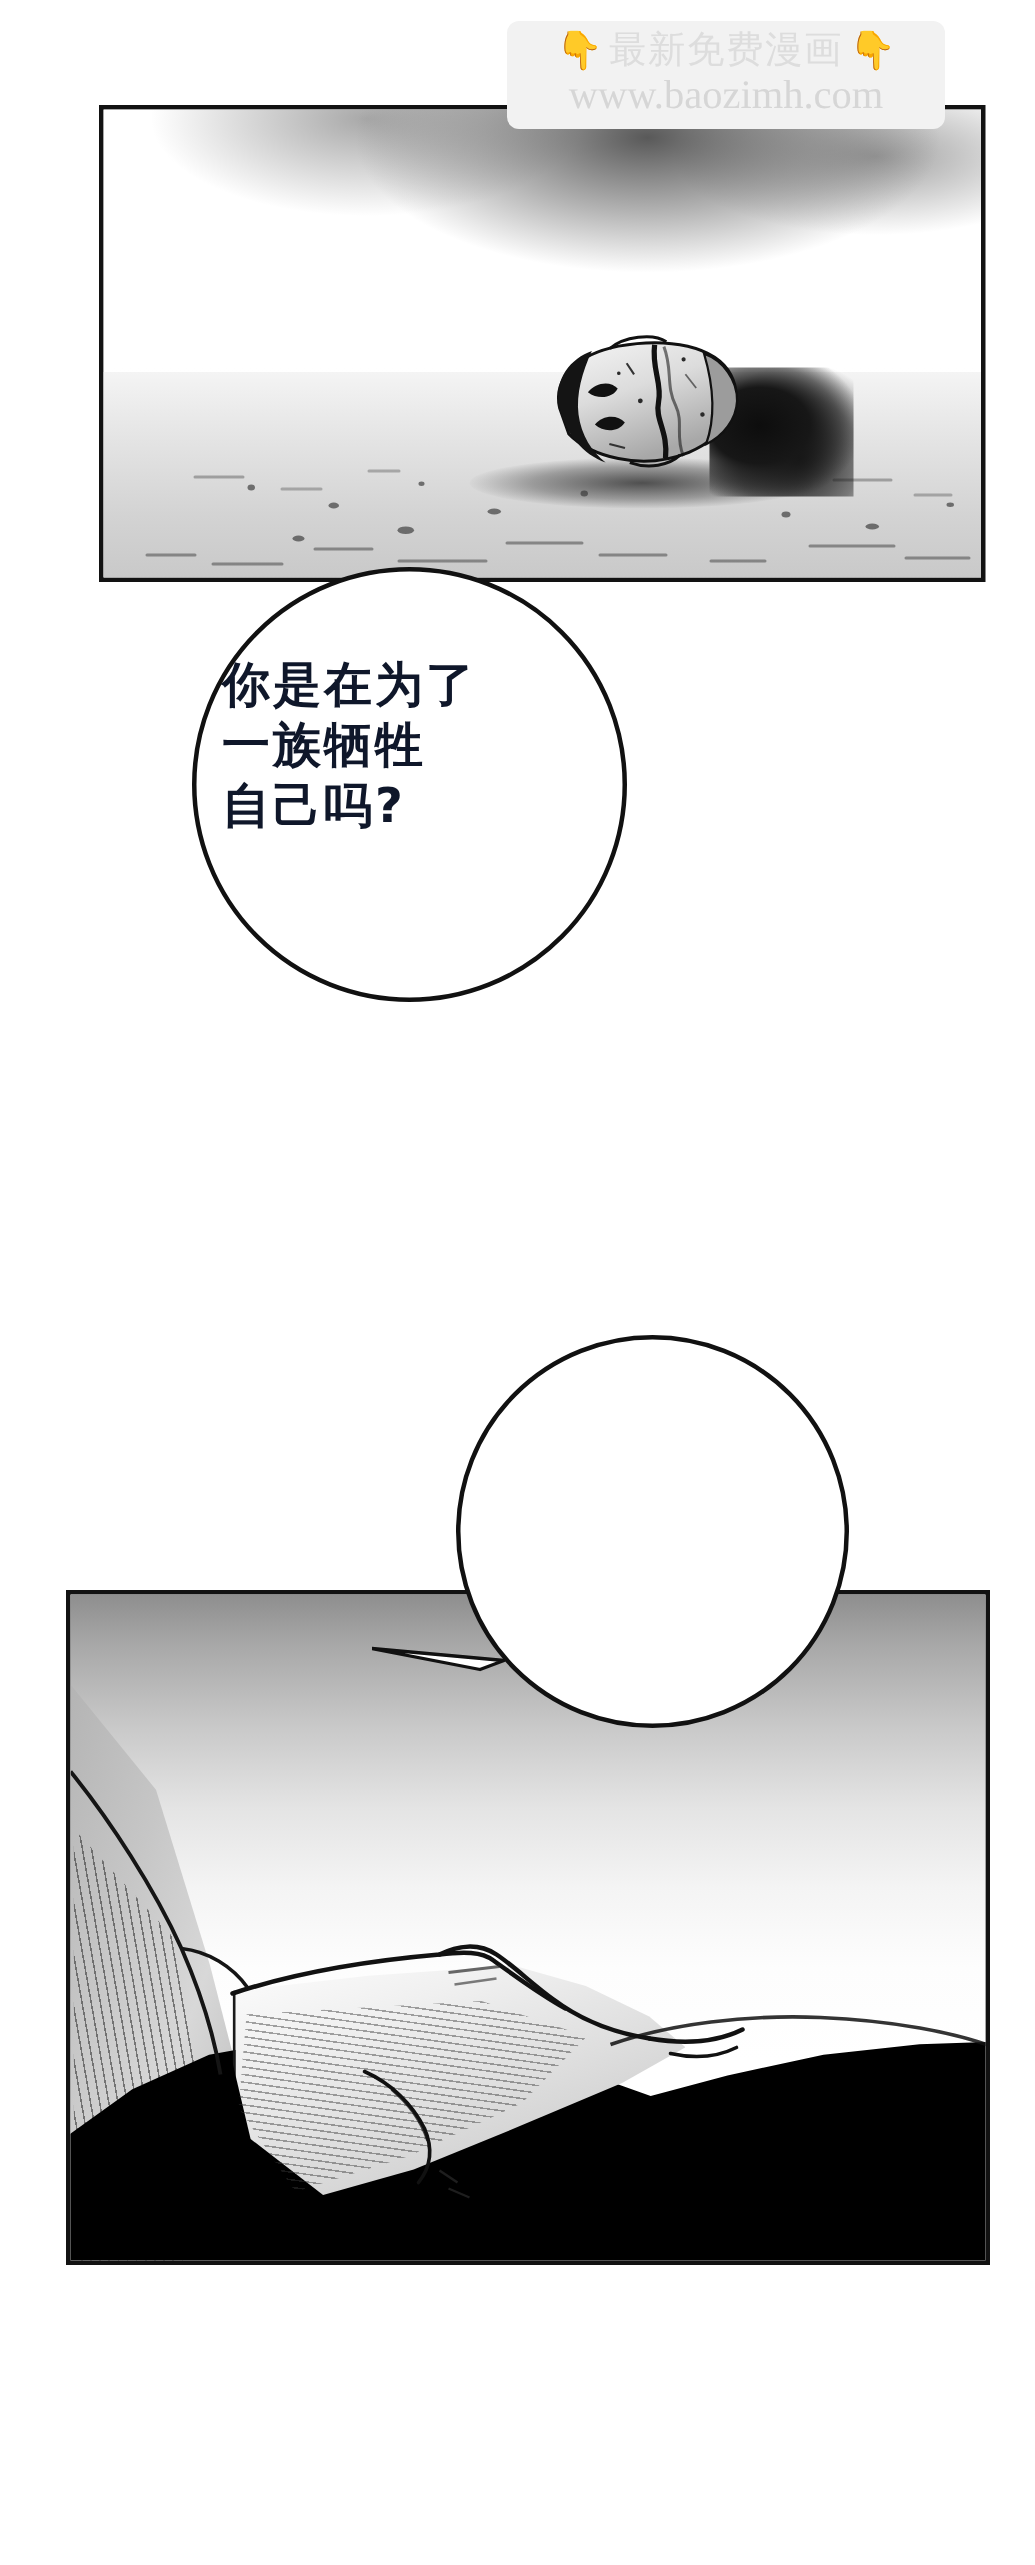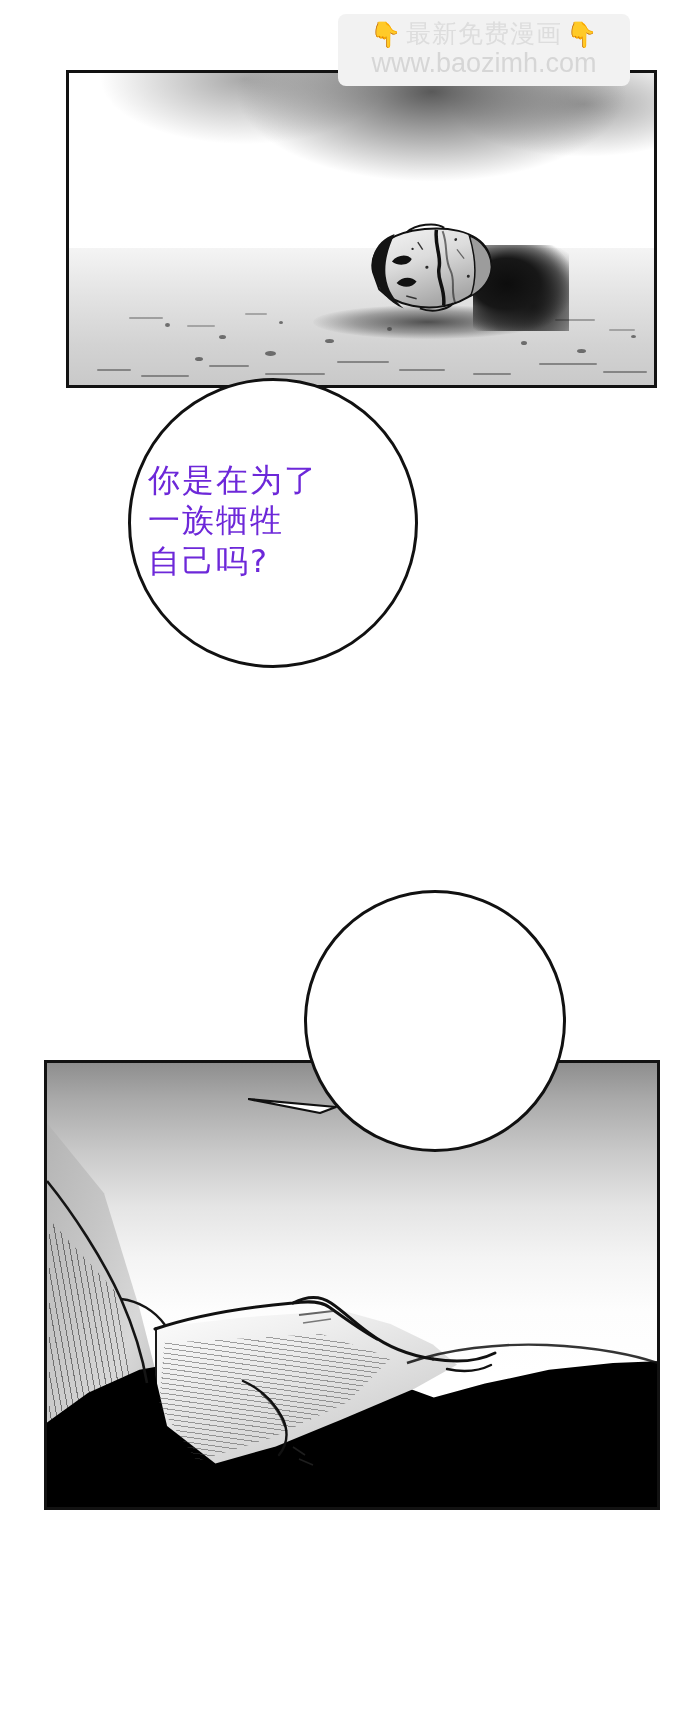--- a/index.html
+++ b/index.html
@@ -52,21 +52,21 @@
     color: #dddddd;
     letter-spacing: 1px;
     font-weight: 500;
   }
   .wm-url {
     font-size: 27px;
     color: #d6d6d6;
     letter-spacing: 0px;
     margin-top: 2px;
     white-space: nowrap;
-    font-family: Liberation Sans, sans-serif;
+    font-family: Liberation Serif, serif;
   }
 
   
   .panel {
     position: absolute;
     box-sizing: border-box;
     border: 3px solid #121212;
     overflow: hidden;
     background: #fff;
   }
@@ -197,28 +197,27 @@
   .bubble {
     position: absolute;
     box-sizing: border-box;
     background: #ffffff;
     border: 3px solid #111111;
     border-radius: 50%;
     z-index: 30;
   }
   .bubble-text {
     position: absolute;
-    color: #6d28d9;
-    font-weight: 400;
+    color: #0f172a;
+    font-weight: 700;
     white-space: pre;
     letter-spacing: 2px;
     line-height: 1.26;
     font-family: "DejaVu Sans", "Liberation Sans", sans-serif;
     z-index: 31;
-    margin-top: 24px;
   }
 
   #bubble-one {
     left: 128px;
     top: 378px;
     width: 290px;
     height: 290px;
   }
   #bubble-one-text {
     left: 148px;

